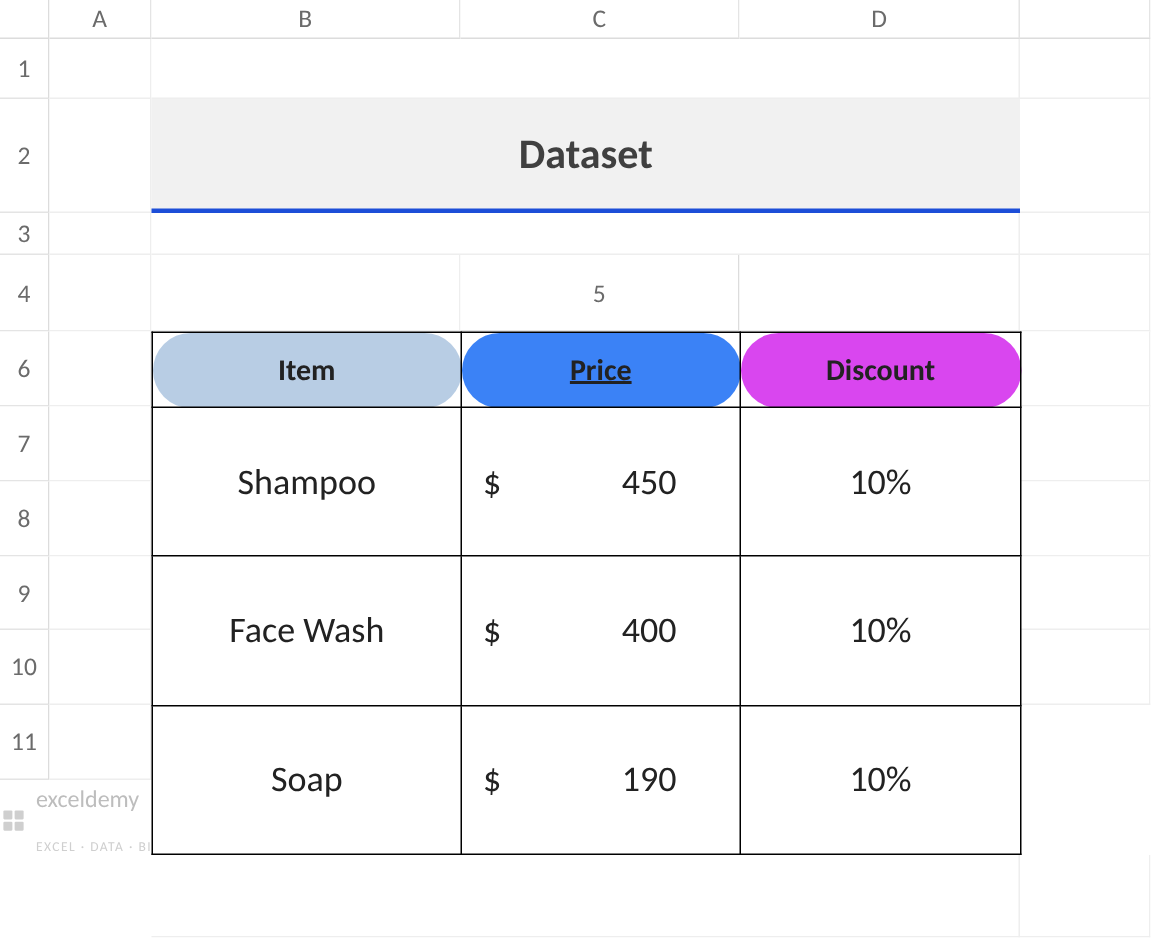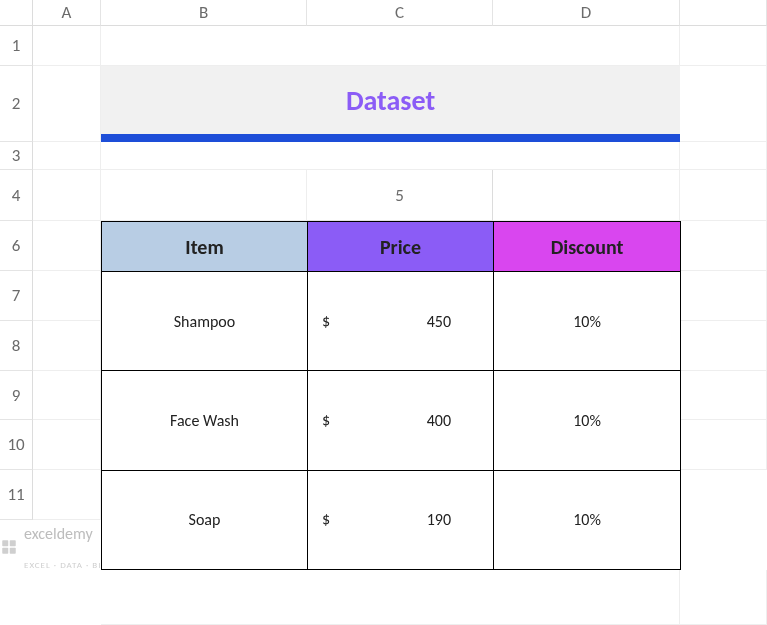--- a/index.html
+++ b/index.html
@@ -38,50 +38,51 @@
       grid-column: 3 / 6; grid-row: 3; 
       display:flex; flex-direction:column;
     }
     .title-cell {
       flex:1;
       background:#f1f1f1;
       display:flex; align-items:center; justify-content:center;
       font-family:"Segoe UI Semibold","Segoe UI",Calibri,Arial,sans-serif;
       font-weight:600;
       font-size:28px;
-      color:#8b5cf6;
-      border-bottom:8px solid #1d4ed8;
+      color:#404040;
+      border-bottom:3px solid #1d4ed8;
     }
 
     
     .tbl { grid-column:3/6; grid-row:6/13; position:relative; }
     table.data {
       width:100%; height:100%;
       border-collapse:collapse;
       table-layout:fixed;
     }
     table.data col.c-item { width:206px; }
     table.data col.c-price{ width:186px; }
     table.data col.c-disc { width:187px; }
     table.data th, table.data td {
       border:1.5px solid #000;
       padding:0 14px;
       height:50px;
-      font-size:16px;
+      font-size:24px;
       color:#222;
       text-align:center;
       vertical-align:middle;
       font-weight:400;
     }
     table.data th {
       font-weight:700;
       font-size:20px;
+      border-radius:25px;
     }
     th.h-item  { background:#b8cde4; }
-    th.h-price { background:#8b5cf6; }
+    th.h-price { background:#3b82f6;text-decoration:underline; }
     th.h-disc  { background:#d946ef; }
     td.price-cell {
       text-align:left;
       padding:0 18px 0 18px;
     }
     td.price-cell .dollar{ float:left; }
     td.price-cell .amount{ float:right; padding-right:28px;}
 
     
     .watermark {

